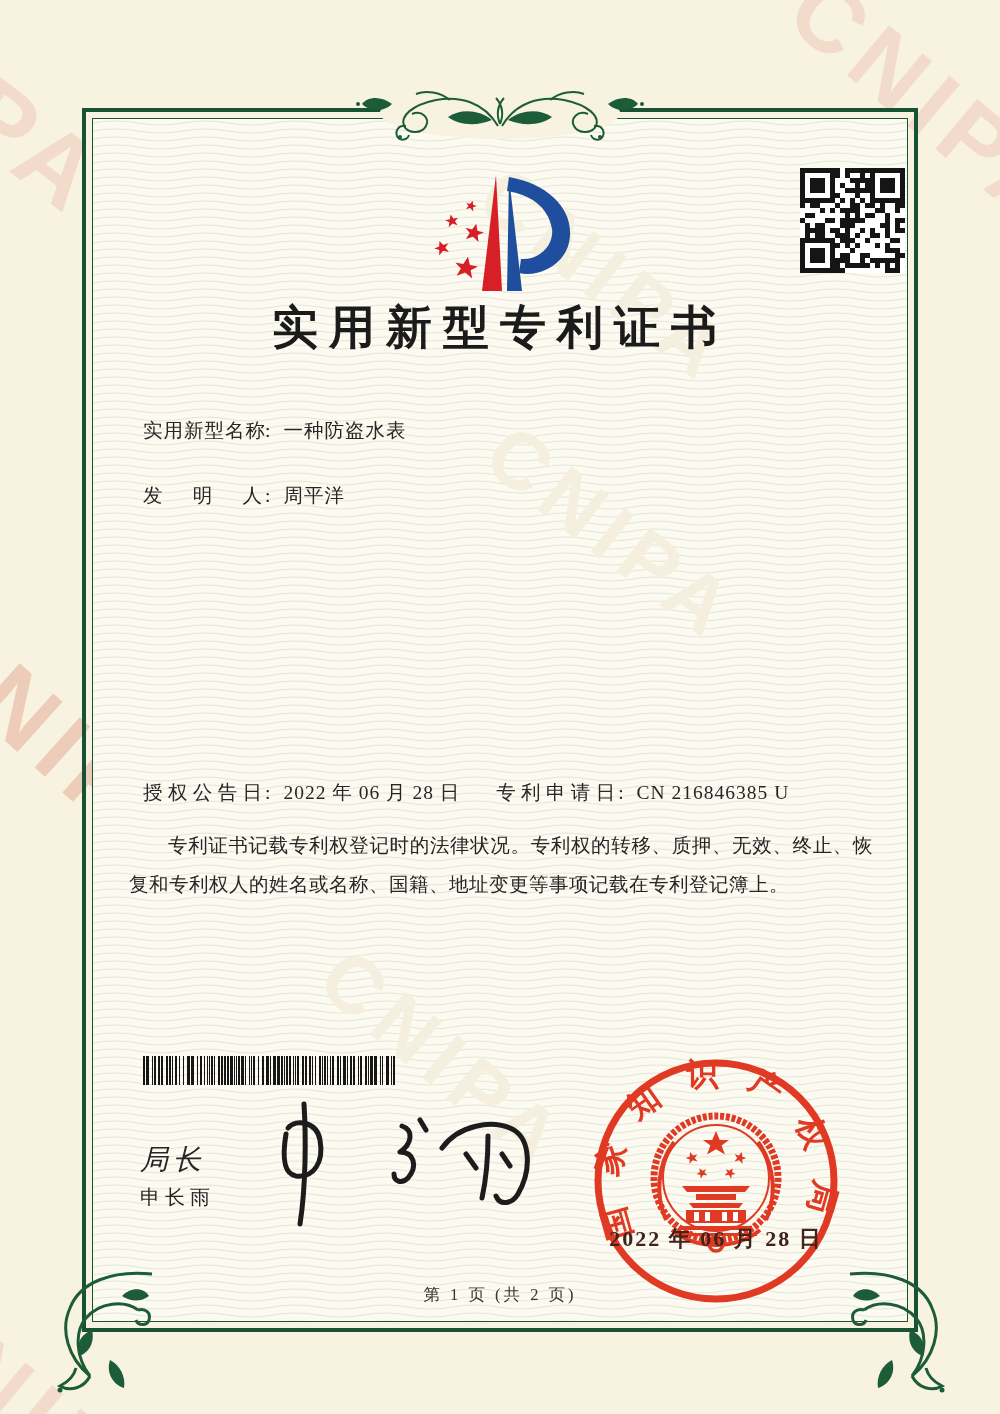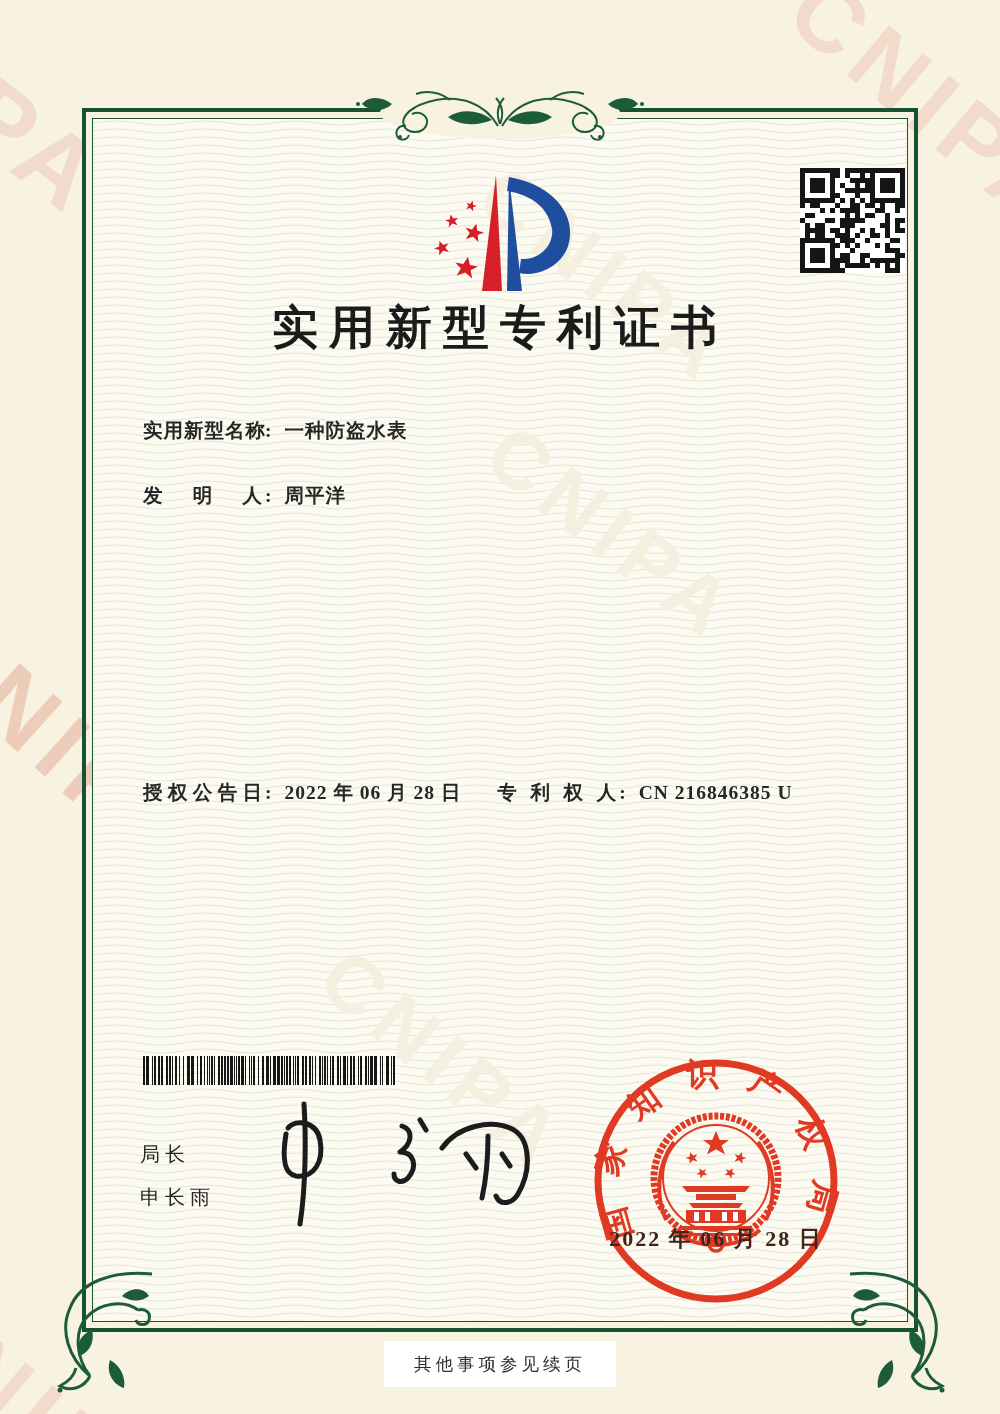--- a/index.html
+++ b/index.html
@@ -40,35 +40,35 @@
   
   .cert-no{position:absolute;z-index:5;left:143px;top:176px;font-size:19.5px;letter-spacing:3px;}
   .logo{position:absolute;z-index:5;left:424px;top:164px;}
   .qr{position:absolute;z-index:5;left:800px;top:168px;width:105px;height:105px;background:#fff;}
   .qr i{position:absolute;width:5px;height:5px;background:#151515;}
   .title{
     position:absolute;z-index:5;left:0;width:100%;top:297px;text-align:center;
     font-size:46px;font-weight:bold;letter-spacing:11px;color:#1b1b1b;
   }
   
-  .frow{position:absolute;z-index:5;left:143px;font-size:19.5px;white-space:nowrap;letter-spacing:1px;font-weight:bold;}
+  .frow{position:absolute;z-index:5;left:143px;font-size:19.5px;white-space:nowrap;letter-spacing:1px;}
   .r1{top:417px}.r2{top:482px}.r3{top:546px}.r4{top:599px}.r5{top:662px}.r6{top:726px}.r7{top:779px}
   .lbl{display:inline-block;width:120px;text-align:justify;text-align-last:justify;-moz-text-align-last:justify;}
   .colon{display:inline-block;margin:0 12px 0 2px;}
   .g2{margin-left:30px;}
   
   .bodytext{
     position:absolute;z-index:5;left:129px;width:744px;top:826px;
     font-size:19.5px;line-height:39px;text-align:justify;letter-spacing:0.5px;
   }
   .bodytext p{margin:0;text-indent:2em;}
   
   .barcode{position:absolute;z-index:5;left:143px;top:1056px;width:258px;height:29px;}
   .barcode i{position:absolute;top:0;bottom:0;background:#161616;}
-  .sig-title{position:absolute;z-index:5;left:140px;top:1141px;font-size:20px;letter-spacing:5px;}
+  .sig-title{position:absolute;z-index:5;left:140px;top:1141px;font-size:28px;letter-spacing:5px;font-style:italic;}
   .sig-name{position:absolute;z-index:5;left:140px;top:1184px;font-size:20px;letter-spacing:5px;}
   .sig{position:absolute;z-index:6;left:252px;top:1096px;}
   .sig path{stroke:#1c1c1c;stroke-width:5;fill:none;stroke-linecap:round;stroke-linejoin:round;}
   .seal{position:absolute;z-index:7;left:591px;top:1056px;}
   .seal .ring{fill:none;stroke:var(--seal_red,#e03a24);stroke-width:7;}
   .seal .rtxt{fill:var(--seal_red,#e03a24);font-size:32px;font-weight:bold;letter-spacing:27px;}
   .seal .emb{stroke:var(--seal_red,#e03a24);fill:none;}
   .seal .embf{fill:var(--seal_red,#e03a24);stroke:none;}
   .seal .sdate{fill:var(--date_brown,#40231a);font-size:22px;letter-spacing:2px;font-weight:bold;}
   .pageinfo{position:absolute;z-index:5;left:0;width:100%;top:1284px;text-align:center;font-size:16.5px;letter-spacing:3px;color:#333;}
@@ -405,25 +405,26 @@
     <span class="lbl">实用新型名称</span><span class="colon">:</span><span>一种防盗水表</span>
   </div>
   <div class="frow r2">
     <span class="lbl">发明人</span><span class="colon">:</span><span>周平洋</span>
   </div>
   <div class="frow r7">
     <span>
       <span class="lbl">授权公告日</span><span class="colon">:</span><span>2022 年 06 月 28 日</span>
     </span>
     <span class="g2">
-      <span class="lbl">专利权人</span><span class="colon">:</span><span>CN 216846385 U</span>
+      <span class="lbl">专利申请日</span><span class="colon">:</span><span>CN 216846385 U</span>
     </span>
   </div>
 
   <div class="bodytext">
+    <p>专利证书记载专利权登记时的法律状况。专利权的转移、质押、无效、终止、恢复和专利权人的姓名或名称、国籍、地址变更等事项记载在专利登记簿上。</p>
   </div>
 
   <div class="barcode">
       <i style="left:0px;width:2px"></i>
       <i style="left:3px;width:3px"></i>
       <i style="left:9px;width:1px"></i>
       <i style="left:11px;width:2px"></i>
       <i style="left:15px;width:2px"></i>
       <i style="left:18px;width:2px"></i>
       <i style="left:23px;width:2px"></i>
@@ -541,15 +542,15 @@
         <rect x="17" y="34" width="5" height="9"></rect>
       </g>
       <circle class="emb" cx="0" cy="66" r="7" stroke-width="3.5"></circle>
       <path class="emb" d="M-50,42 C-60,20 -60,-12 -42,-36" stroke-width="4"></path>
       <path class="emb" d="M50,42 C60,20 60,-12 42,-36" stroke-width="4"></path>
       <path class="emb" d="M-44,52 C-20,72 20,72 44,52" stroke-width="4"></path>
     </g>
     <text class="sdate" x="125" y="190" text-anchor="middle">2022 年 06 月 28 日</text>
   </svg>
 
-  <div class="notebox">其他事项参见续页</div>
+  <div class="pageinfo">第 1 页 (共 2 页)</div>
 
 </div>
 
 </body></html>

